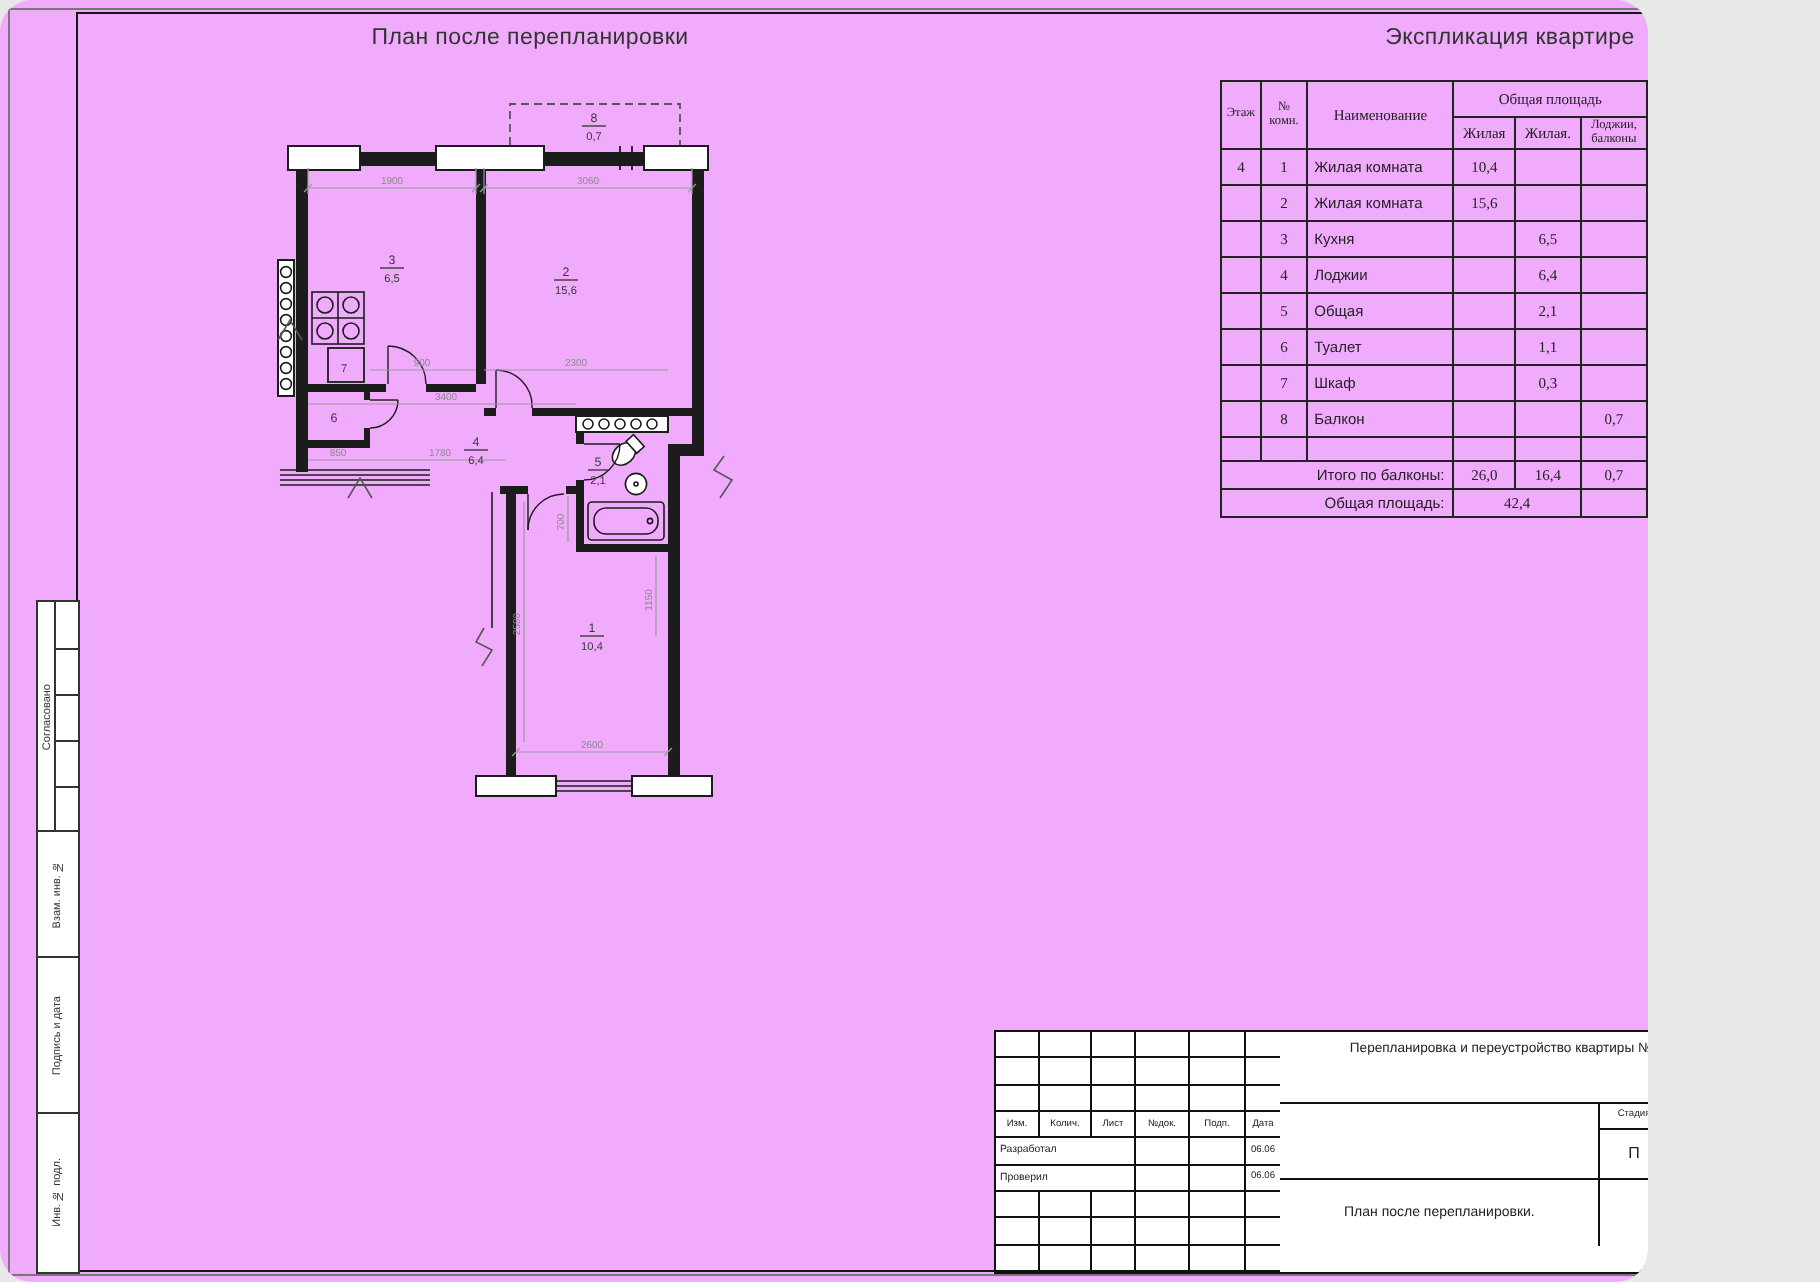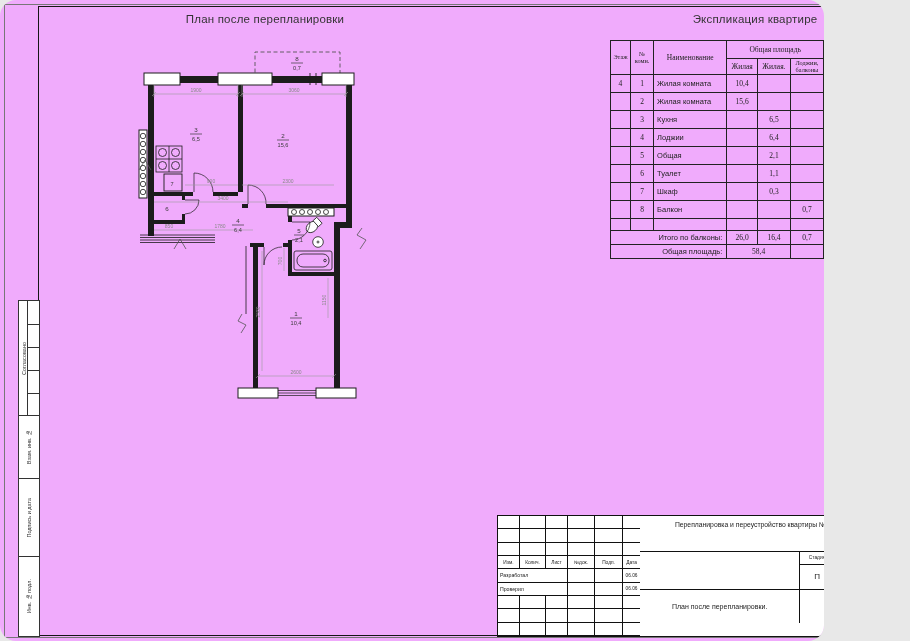--- a/index.html
+++ b/index.html
@@ -376,21 +376,21 @@
           <td></td>
     </tr>
     <tr style="height:14px">
       <td colspan="3" class="r">Итого по балконы:</td>
       <td class="c">26,0</td>
       <td class="c">16,4</td>
       <td class="c">0,7</td>
     </tr>
     <tr style="height:14px">
       <td colspan="3" class="r">Общая площадь:</td>
-      <td colspan="2" class="c">58,4</td>
+      <td colspan="2" class="c">42,4</td>
       <td></td>
     </tr>
   </tbody>
     </table>
 
   <div class="abs" id="stamp-left">
     <div></div>
       <div></div>
       <div></div>
       <div></div>

